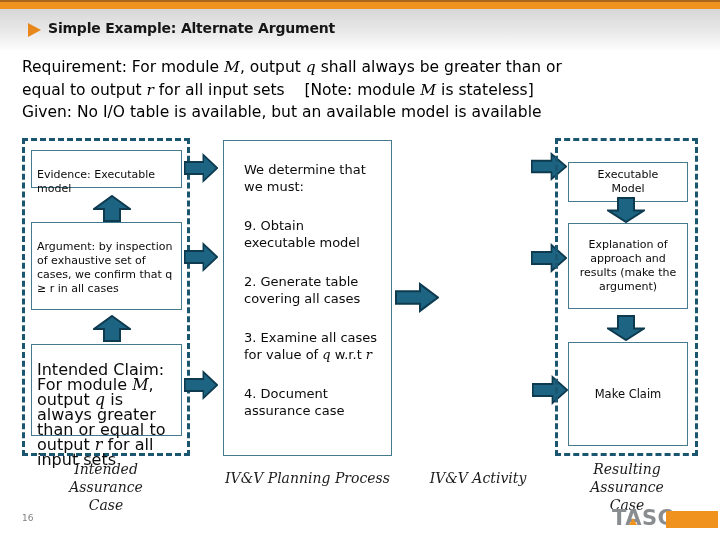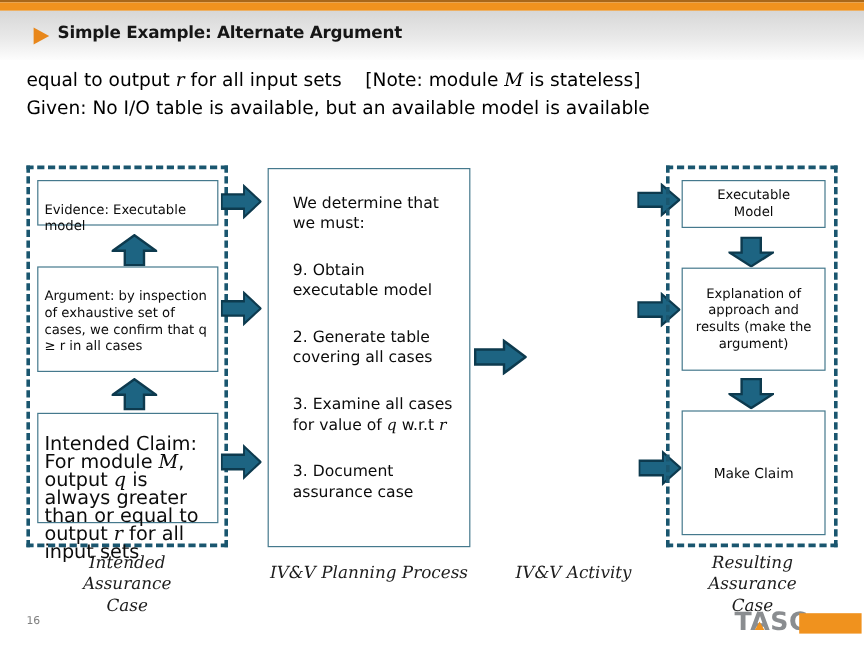--- a/index.html
+++ b/index.html
@@ -31,21 +31,21 @@
 
   
   .lbox { left:6px; width:151px; font-size:11px; line-height:14px; padding:17px 5px; }
   .box-evidence { top:9px;   height:38px; }
   .box-argument { top:81px;  height:88px; }
   .box-claim    { top:203px; height:92px; font-size:16px; line-height:15px; }
 
   
   .rbox { left:10px; width:120px; font-size:11px; line-height:14px; text-align:center;
           display:flex; align-items:center; justify-content:center; }
-  .box-exmodel     { top:9px;   height:40px; padding:12px 14px; }
+  .box-exmodel     { top:21px;   height:40px; padding:12px 14px; }
   .box-explanation { top:82px;  height:86px; padding:16px 3px; }
   .box-makeclaim   { top:201px; height:104px; font-size:11.5px; }
 
   
   .box-planning { left:223px; top:140px; width:169px; height:316px;
                   font-size:13px; line-height:17px; padding:20px 13px 0 20px; }
   .box-planning .para { margin:0 0 22px 0; }
 
   
   .box-activity { left:428px; top:140px; width:100px; height:316px;
@@ -93,20 +93,21 @@
 
   <div class="bar-top-dark"></div>
   <div class="bar-orange"></div>
 
   <div class="header">
     <span class="bullet"></span>
     <h1 class="title">Simple Example: Alternate Argument</h1>
   </div>
 
   <div class="intro">
+    <div class="rich"><span>Requirement: For module </span><i>M</i><span>, output </span><i>q</i><span> shall always be greater than or</span></div>
     <div class="rich"><span>equal to output </span><i>r</i><span> for all input sets&nbsp;&nbsp;&nbsp;&nbsp;[Note: module </span><i>M</i><span> is stateless]</span></div>
     <div class="rich"><span>Given: No I/O table is available, but an available model is available</span></div>
   </div>
 
   <div class="group group-intended">
     <div class="dbox lbox box-evidence rich"><span>Evidence: Executable model</span></div>
     <div class="arrow up-1">
       <svg viewBox="0 0 38 27" preserveAspectRatio="none">
           <polygon points="19,1 37,14 27,14 27,26 11,26 11,14 1,14"></polygon>
         </svg>
@@ -134,21 +135,21 @@
     <svg viewBox="0 0 44 30" preserveAspectRatio="none">
         <polygon points="1,9 25,9 25,2 43,15 25,28 25,21 1,21"></polygon>
       </svg>
   </div>
 
   <div class="dbox box-planning">
     <div class="para rich"><span>We determine that we must:</span></div>
     <div class="para rich"><span>9. Obtain executable model</span></div>
     <div class="para rich"><span>2. Generate table covering all cases</span></div>
     <div class="para rich"><span>3. Examine all cases for value of </span><i>q</i><span> w.r.t </span><i>r</i></div>
-    <div class="para rich"><span>3. Document assurance case</span></div>
+    <div class="para rich"><span>4. Document assurance case</span></div>
   </div>
 
   <div class="arrow ma-1">
     <svg viewBox="0 0 44 30" preserveAspectRatio="none">
         <polygon points="1,9 25,9 25,2 43,15 25,28 25,21 1,21"></polygon>
       </svg>
   </div>
 
 
   <div class="arrow ra-1">

